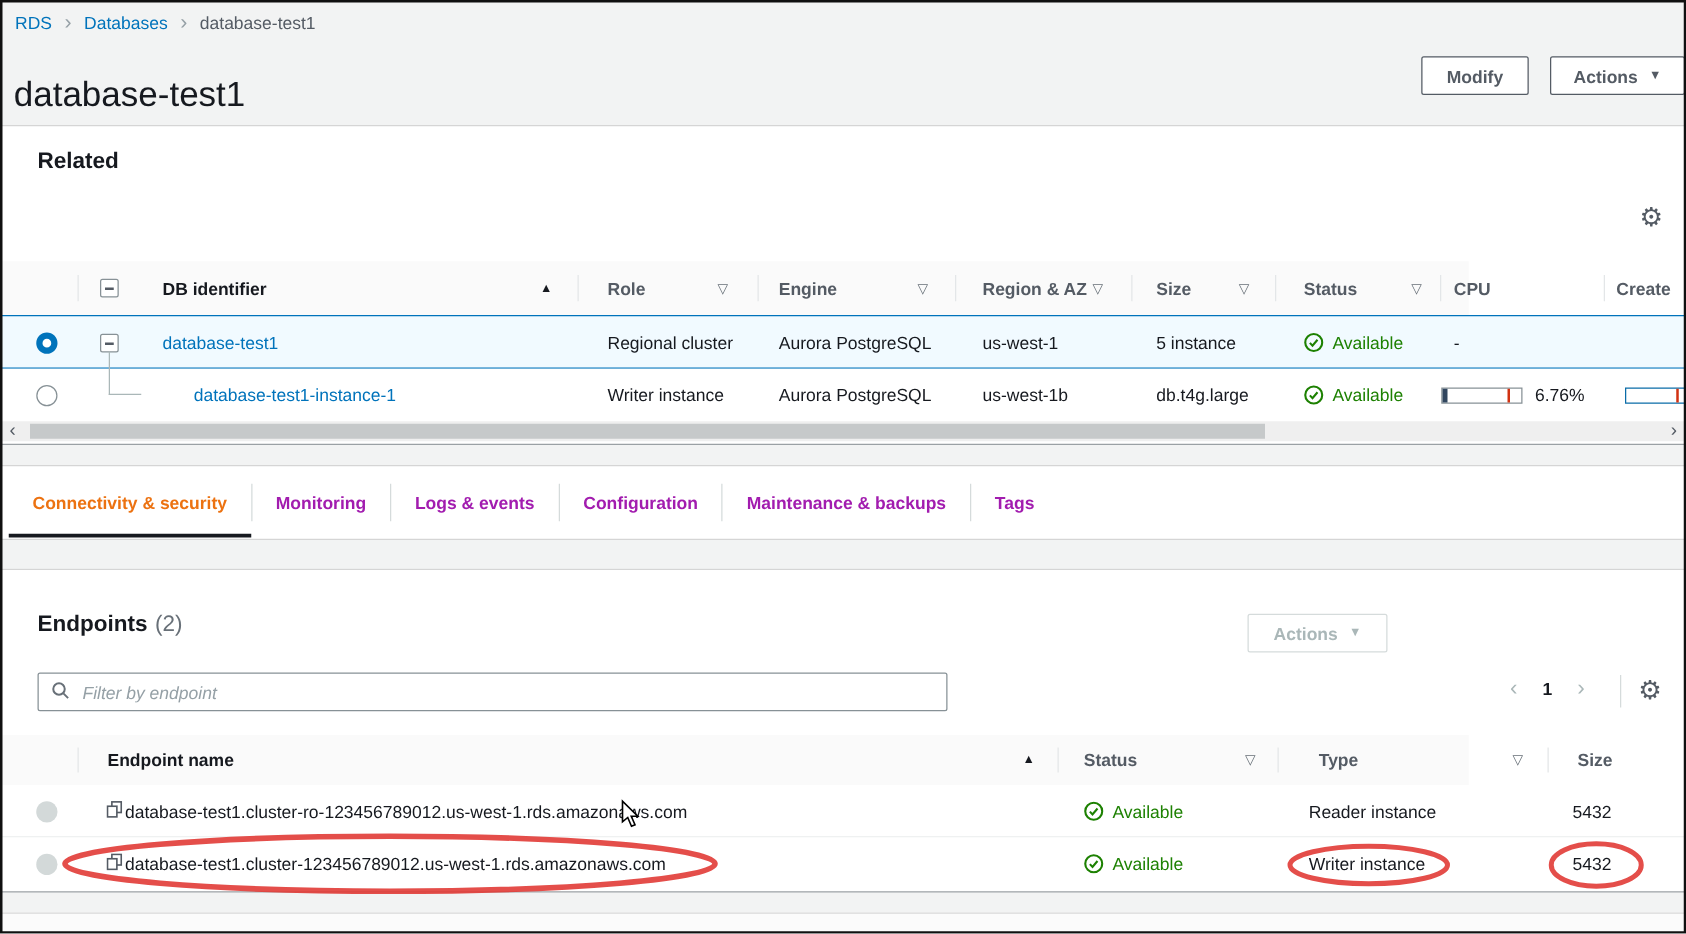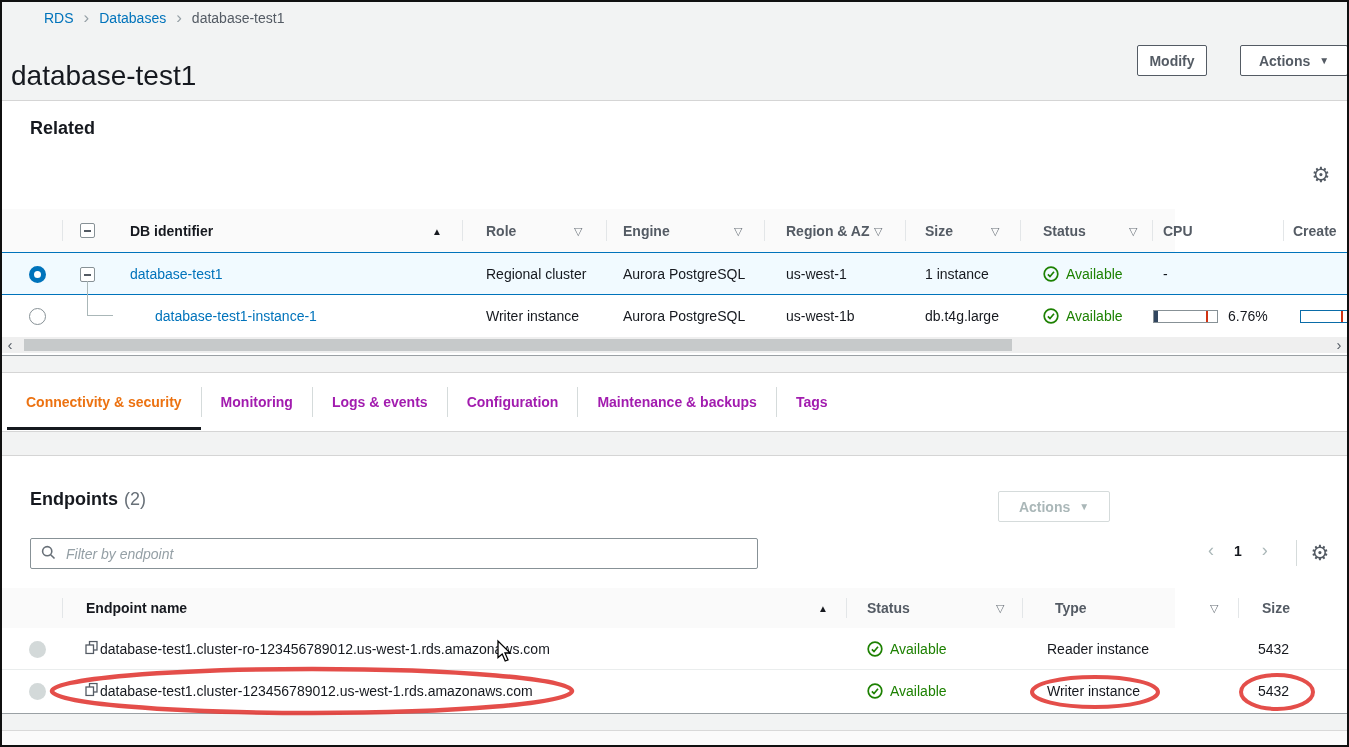--- a/index.html
+++ b/index.html
@@ -1,30 +1,30 @@
 <!DOCTYPE html>
 <html><head>
 <meta charset="utf-8">
 <style>
   html,body{margin:0;padding:0;background:#fff;}
   .screen{position:relative;width:1349px;height:747px;background:#f2f3f3;overflow:hidden;
           font-family:"Liberation Sans",sans-serif;font-size:14px;color:#16191f;}
   .frame{position:absolute;inset:0;border:2px solid #101010;z-index:60;pointer-events:none;}
 
   
-  .breadcrumb{position:absolute;left:12px;top:10px;display:flex;align-items:center;gap:10px;z-index:5;margin-left:32px;}
+  .breadcrumb{position:absolute;left:12px;top:10px;display:flex;align-items:center;gap:10px;z-index:5;}
   .breadcrumb .bc-link{color:#0073bb;text-decoration:none;cursor:pointer;}
   .breadcrumb .bc-sep{color:#96a0a6;font-size:17px;line-height:14px;}
   .breadcrumb .bc-current{color:#545b64;}
   .page-title{position:absolute;left:11px;top:41px;font-size:28px;font-weight:400;color:#16191f;z-index:5;}
   .btn{position:absolute;box-sizing:border-box;height:31px;background:#fff;border:1px solid #545b64;
        border-radius:2px;font-family:inherit;font-size:14px;font-weight:700;color:#545b64;
        display:flex;align-items:center;justify-content:center;gap:9px;cursor:pointer;z-index:5;}
   .btn .caret{font-size:10px;line-height:10px;}
-  .btn-modify{left:1137px;top:45px;width:70px;}
+  .btn-modify{left:1137px;top:45px;width:86px;}
   .btn-actions-top{left:1240px;top:45px;width:108px;}
   .btn-disabled{border-color:#d5dbdb;color:#aab7b8;cursor:default;}
   .btn-primary-outline{border-color:#37424c;color:#16191f;}
 
   
   .card{position:absolute;left:0;width:1349px;background:#fff;border-top:1px solid #d5d5d5;z-index:1;}
   .card-related{top:100px;height:254px;border-bottom:1px solid #9aa0a4;}
   .card-tabs{top:372px;height:58px;border-bottom:1px solid #d5d5d5;}
   .card-endpoints{top:455px;height:257px;border-bottom:1px solid #9aa0a4;}
   .card-bottom-stub{top:730px;height:17px;background:#fbfbfb;border-top:1px solid #d9d9d9;}
@@ -146,21 +146,21 @@
     <span class="cell hdr-label" style="left:1293px;">Create</span>
   </div>
 
   <div class="t-row row-selected" style="top:252px;height:43px;">
     <span class="radio radio-selected" style="left:29px;top:13px;"></span>
     <span class="minus-box" style="left:80px;top:14px;"></span>
     <a class="cell link" style="left:130px;">database-test1</a>
     <span class="cell" style="left:486px;">Regional cluster</span>
     <span class="cell" style="left:623px;">Aurora PostgreSQL</span>
     <span class="cell" style="left:786px;">us-west-1</span>
-    <span class="cell" style="left:925px;">1 instance</span>
+    <span class="cell" style="left:925px;">5 instance</span>
     <span class="cell status-cell" style="left:1043px;">
       <svg width="16" height="16" viewBox="0 0 16 16">
           <circle cx="8" cy="8" r="6.8" fill="none" stroke="#1d8102" stroke-width="1.7"></circle>
           <path d="M4.9 8.3l2.1 2.2 4-4.7" fill="none" stroke="#1d8102" stroke-width="1.7"></path>
         </svg>
       <span>Available</span>
     </span>
     <span class="cell" style="left:1163px;">-</span>
   </div>
 

